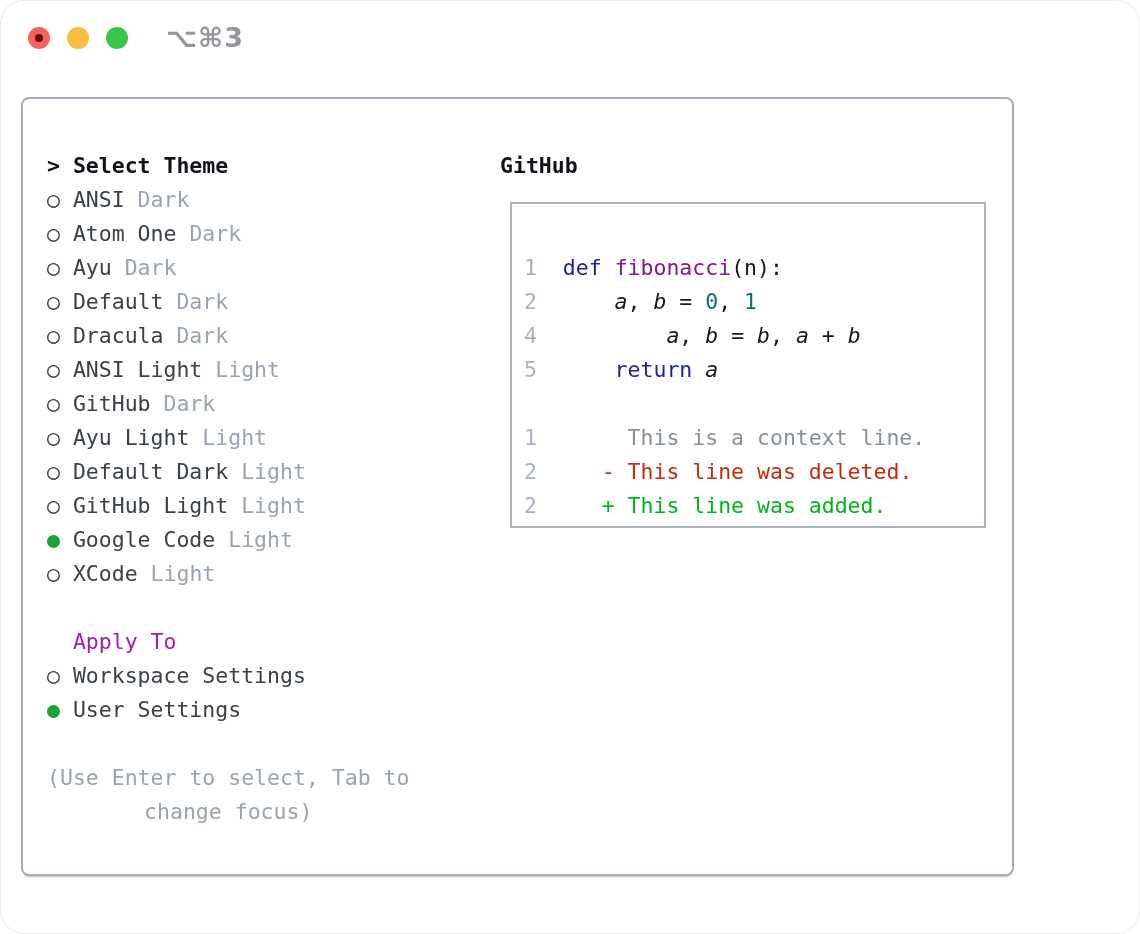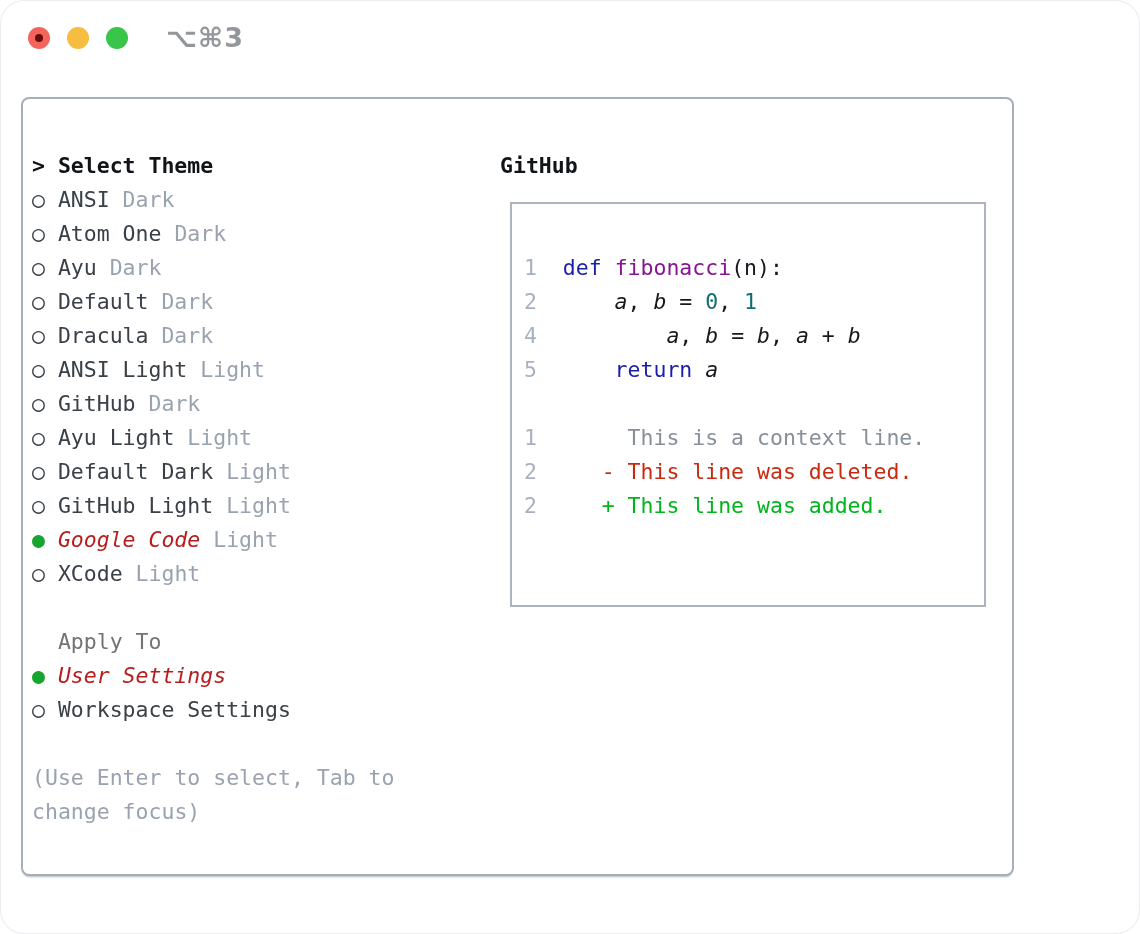--- a/index.html
+++ b/index.html
@@ -20,39 +20,39 @@
     position:absolute;left:166px;top:21px;font-family:"DejaVu Sans","Liberation Sans",sans-serif;
     font-size:27px;line-height:34px;font-weight:bold;color:#93979c;letter-spacing:1px;
   }
   
   .panel{
     position:absolute;left:21px;top:97px;width:993px;height:779px;box-sizing:border-box;
     border:2px solid #a6aeb9;border-radius:8px;background:#ffffff;
     box-shadow:0 3px 2px -2px #b3bac4;
   }
   
-  .leftcol{position:absolute;left:32px;top:149px;font-size:21.5px;color:#3a4047;}
+  .leftcol{position:absolute;left:47px;top:149px;font-size:21.5px;color:#3a4047;}
   .row{height:34px;line-height:34px;white-space:pre;}
   .mk{display:inline-block;width:2ch;}
   .prompt{font-weight:bold;color:#101317;}
   .hdr{font-weight:bold;color:#101317;}
-  .hdr2{color:#737373;}
+  .hdr2{color:#a21caf;}
   .tname{color:#3a4047;}
-  .tname.sel{color:#b91c1c;font-style:italic;}
+  .tname.sel{color:#404040;}
   .mk.radio{color:#3a4047;}
   .mk.radio.sel{color:#16a52e;}
   .variant{color:#99a3af;}
-  .help{color:#99a3af;}
+  .help{color:#99a3af;text-align:center;}
   
   .preview-label{
     position:absolute;left:500px;top:149px;height:34px;line-height:34px;
     font-size:21.5px;font-weight:bold;color:#101317;white-space:pre;
   }
   .preview-box{
-    position:absolute;left:510px;top:202px;width:476px;height:405px;box-sizing:border-box;
+    position:absolute;left:510px;top:202px;width:476px;height:326px;box-sizing:border-box;
     border:2px solid #aeb4be;background:#ffffff;padding:47px 0 0 12px;overflow:hidden;
   }
   .crow{height:34px;line-height:34px;white-space:pre;font-size:21.5px;color:#15181c;}
   .ln{display:inline-block;width:3ch;color:#a7b1c0;}
   .kw{color:#1b1fa8;}
   .fn{color:#871493;}
   .nm{color:#0e6e73;}
   .vr{font-style:italic;color:#15181c;}
   .pl{color:#15181c;}
   .ctx{color:#878f99;}
@@ -89,22 +89,22 @@
         <div class="row theme-option"><span class="mk radio">○</span><span class="tname">GitHub</span><span class="variant"> Dark</span></div>
         <div class="row theme-option"><span class="mk radio">○</span><span class="tname">Ayu Light</span><span class="variant"> Light</span></div>
         <div class="row theme-option"><span class="mk radio">○</span><span class="tname">Default Dark</span><span class="variant"> Light</span></div>
         <div class="row theme-option"><span class="mk radio">○</span><span class="tname">GitHub Light</span><span class="variant"> Light</span></div>
         <div class="row theme-option"><span class="mk radio sel">●</span><span class="tname sel">Google Code</span><span class="variant"> Light</span></div>
         <div class="row theme-option"><span class="mk radio">○</span><span class="tname">XCode</span><span class="variant"> Light</span></div>
       </div>
     <div class="row"></div>
     <div class="row"><span class="mk"></span><span class="hdr2">Apply To</span></div>
     <div id="apply-rows">
+        <div class="row apply-to-option"><span class="mk radio">○</span><span class="tname">Workspace Settings</span></div>
         <div class="row apply-to-option"><span class="mk radio sel">●</span><span class="tname sel">User Settings</span></div>
-        <div class="row apply-to-option"><span class="mk radio">○</span><span class="tname">Workspace Settings</span></div>
       </div>
     <div class="row"></div>
     <div id="help-rows">
         <div class="row help">(Use Enter to select, Tab to</div>
         <div class="row help">change focus)</div>
       </div>
   </div>
 
   <div class="preview-label">GitHub</div>
 

